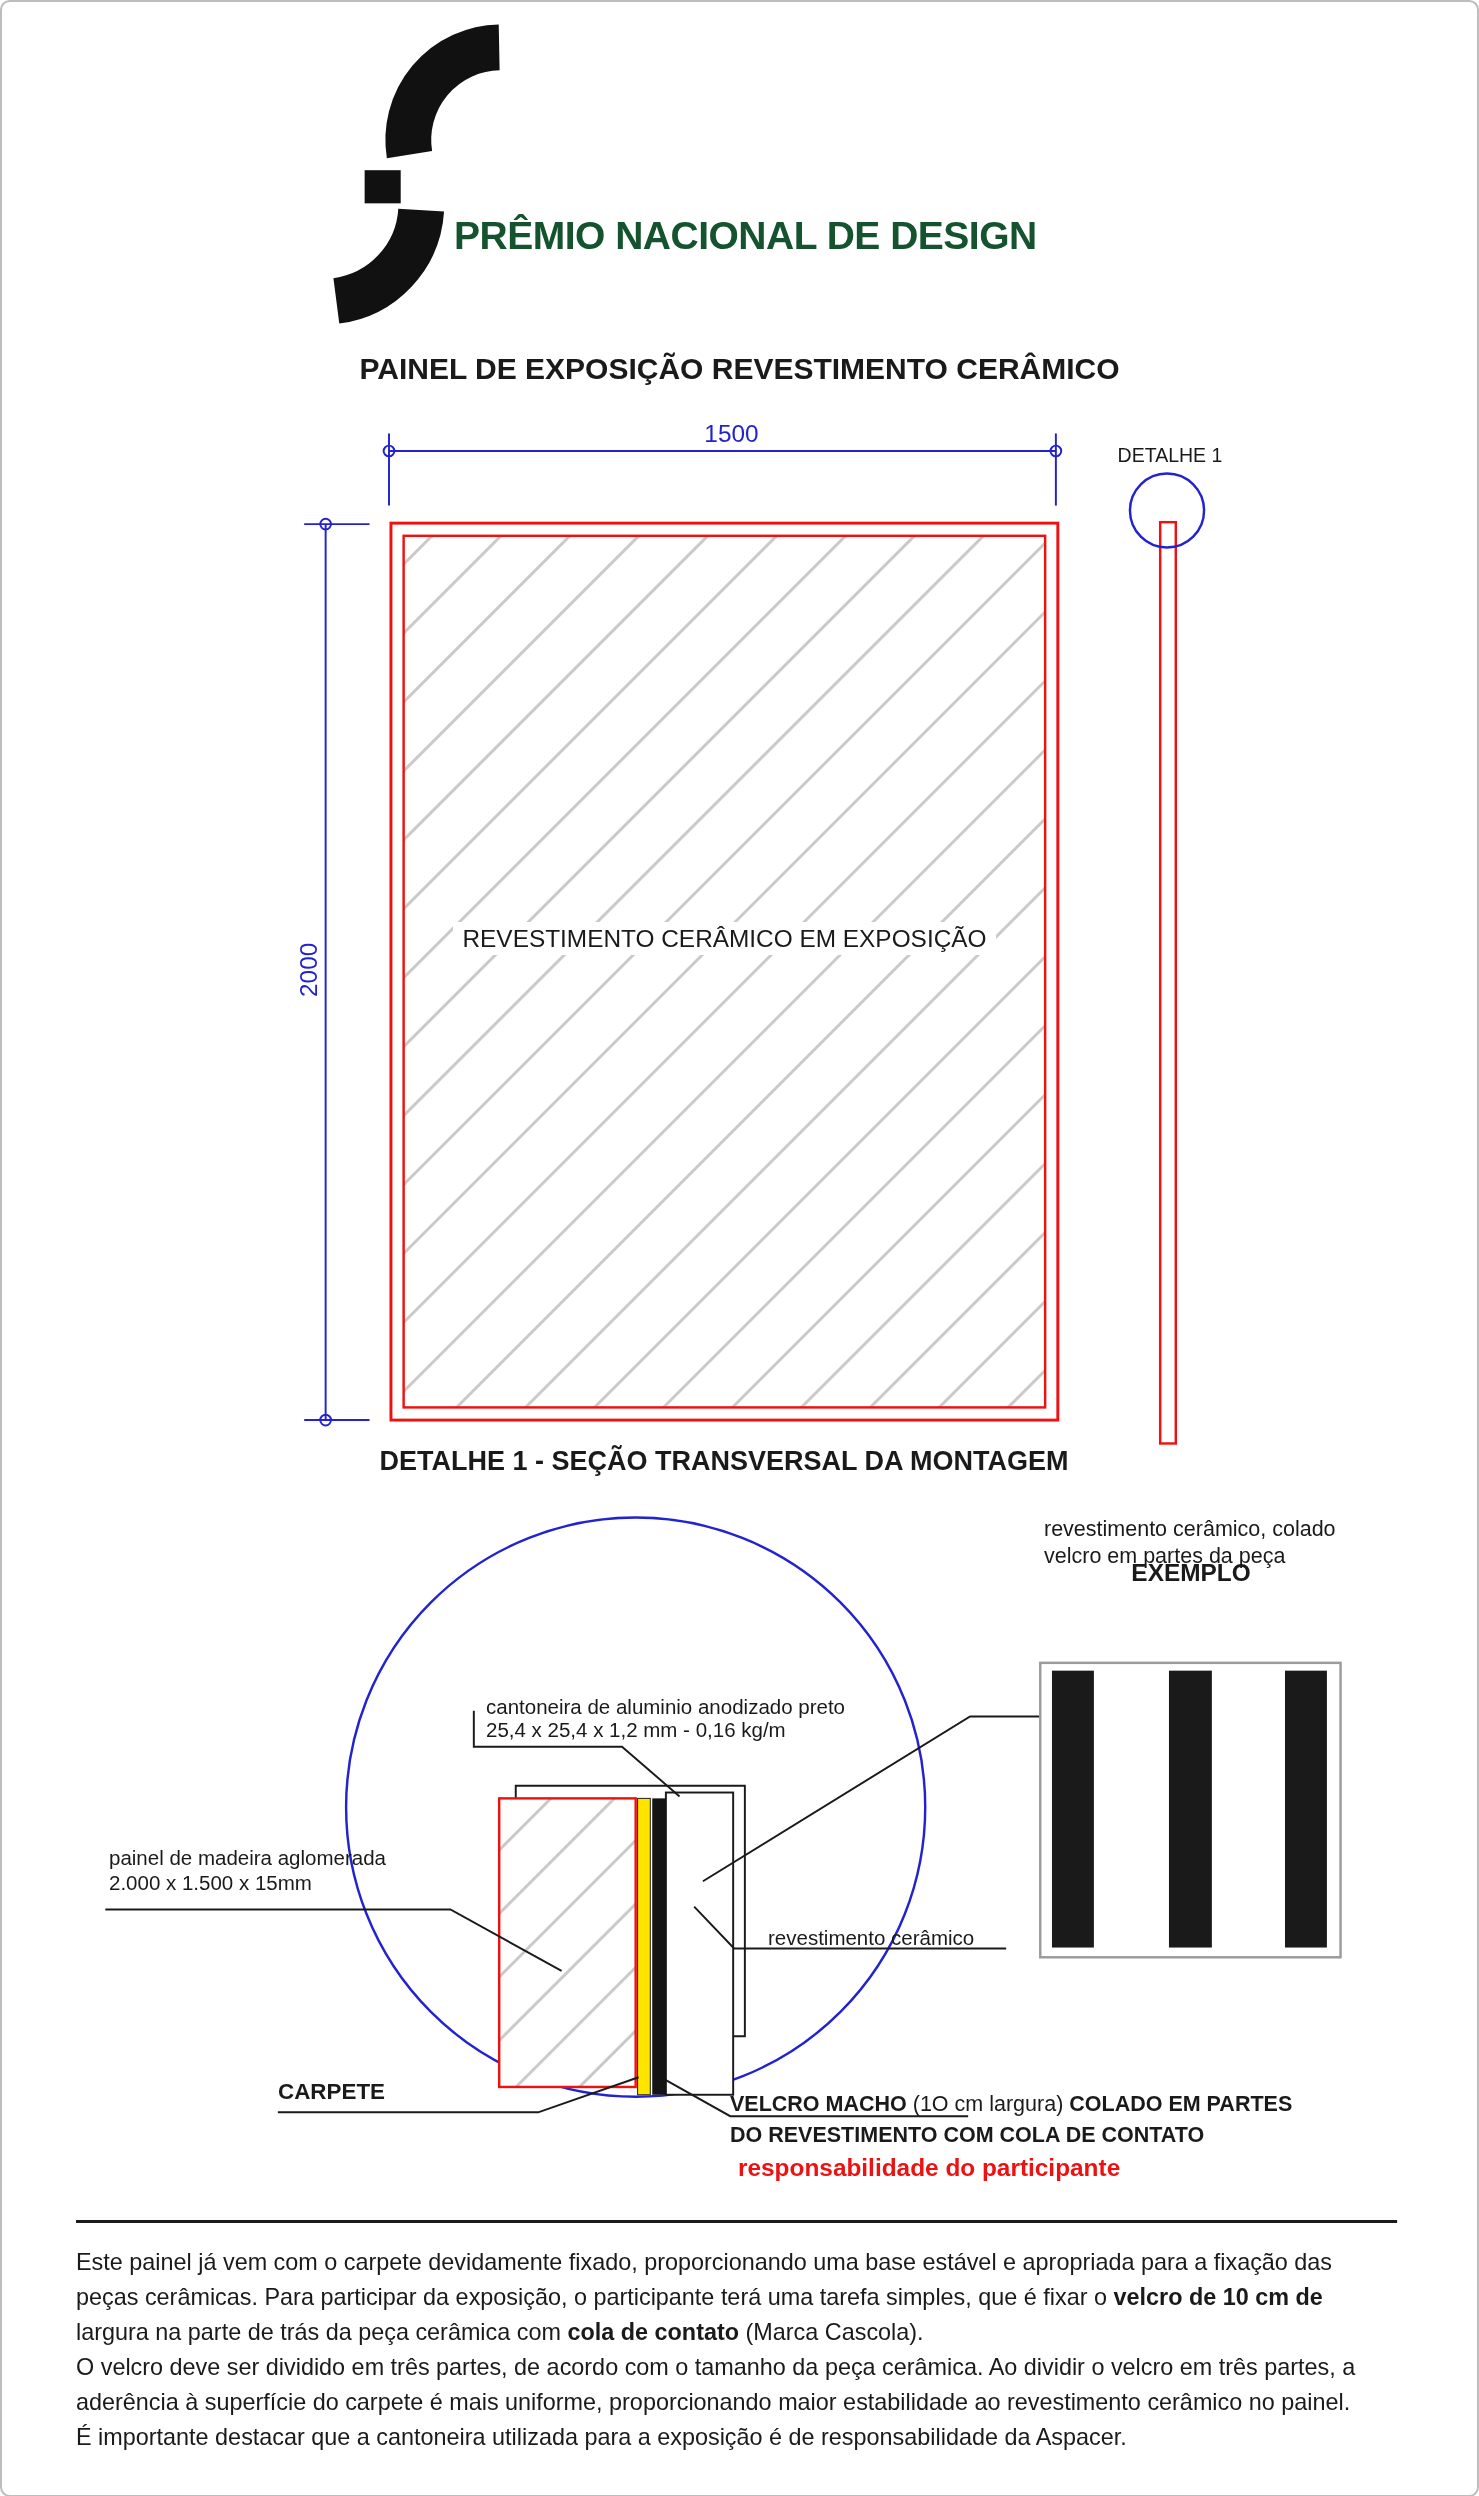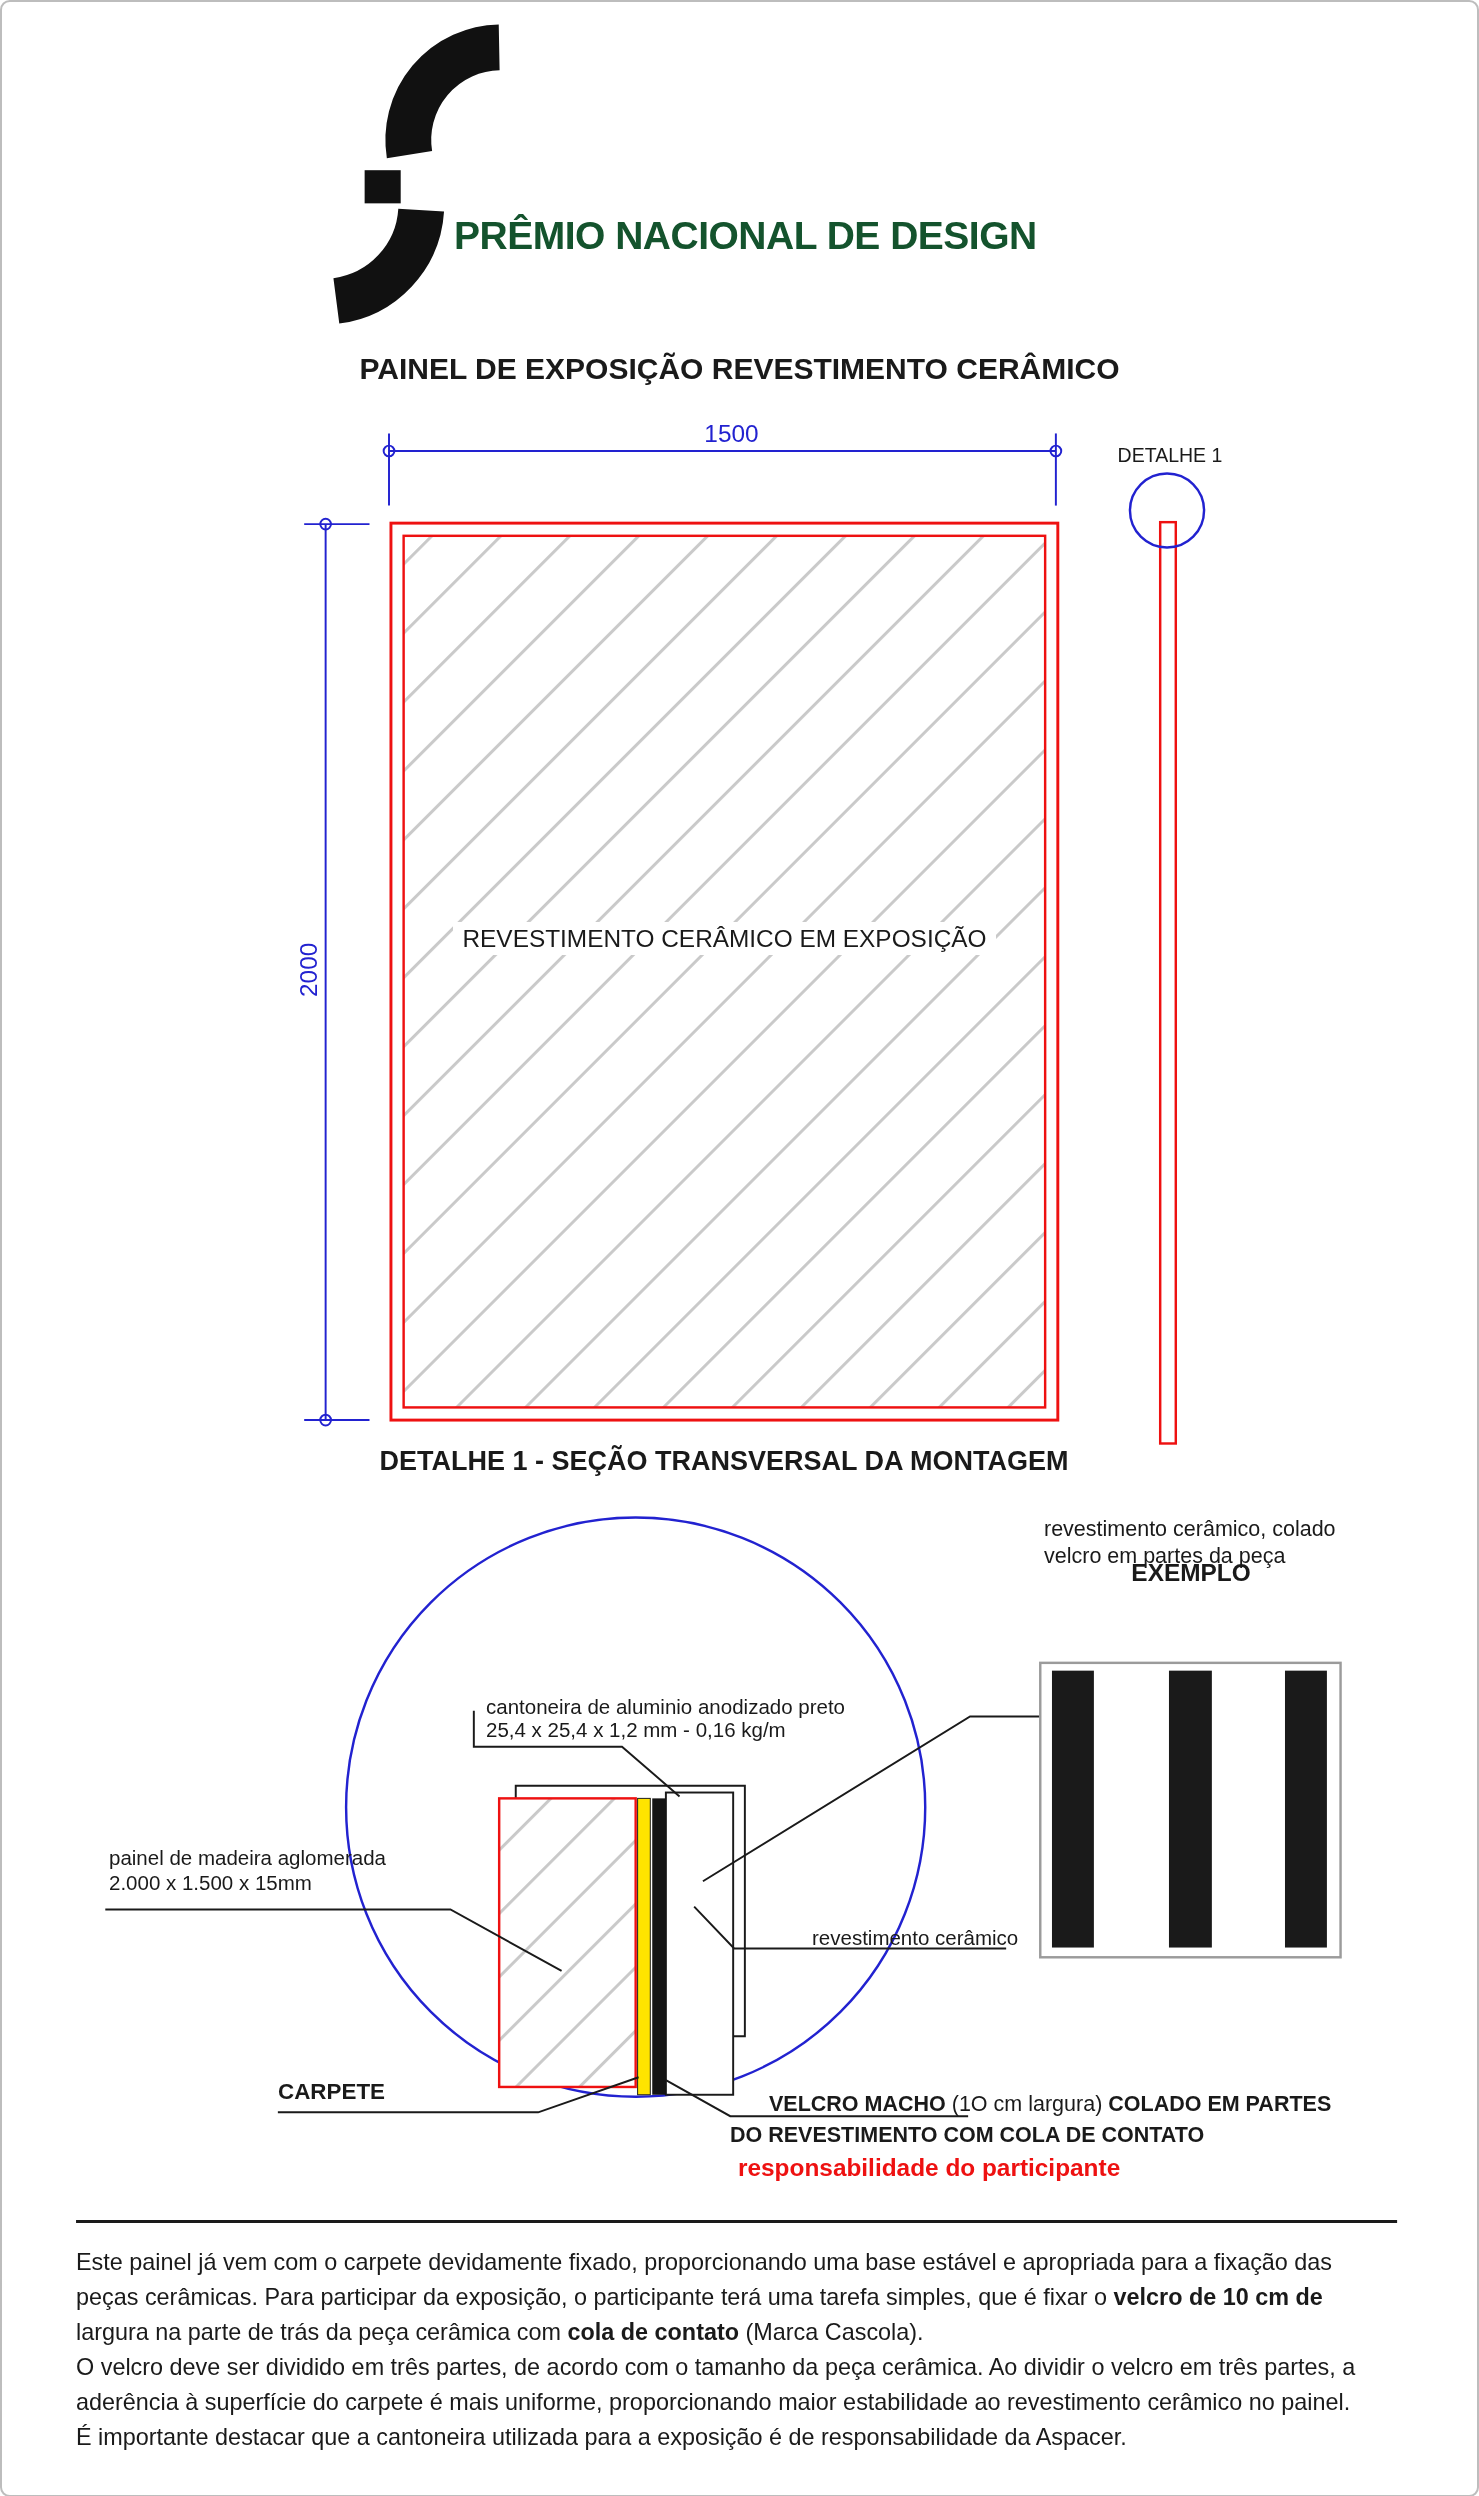--- a/index.html
+++ b/index.html
@@ -15,23 +15,23 @@
   .page-title{left:0;width:1479px;top:352px;font-size:30px;font-weight:bold;letter-spacing:0;}
   .dim-w{left:673px;top:420px;width:117px;font-size:24.4px;}
   .dim-h{left:295px;top:997px;font-size:24.4px;transform:rotate(-90deg);transform-origin:0 0;}
   .panel-label{left:391px;top:925px;width:667px;font-size:24.4px;}
   .panel-label span{background:#ffffff;padding:2.9px 9.8px;}
   .callout-label{left:1092px;top:444px;width:156px;font-size:19.5px;}
   .section-title{left:363px;top:1446px;width:722px;font-size:27px;font-weight:bold;}
   .lbl{font-size:20.5px;line-height:23.4px;}
   .lbl-cantoneira{left:486px;top:1695px;}
   .lbl-madeira{left:109px;top:1845px;line-height:25px;}
-  .lbl-revestimento{left:812px;top:1926px;}
+  .lbl-revestimento{left:768px;top:1926px;}
   .lbl-carpete{left:278px;top:2079px;font-size:22.4px;font-weight:bold;}
-  .velcro1{left:730px;top:2092px;font-size:21.5px;margin-left:39px;}
+  .velcro1{left:730px;top:2092px;font-size:21.5px;}
   .velcro2{left:730px;top:2123px;font-size:21.5px;font-weight:bold;}
   .velcro3{left:738px;top:2154px;font-size:24.4px;font-weight:bold;color:#ee1111;}
   .exemplo-title{left:1041px;top:1559px;width:300px;font-size:24.4px;font-weight:bold;}
   .exemplo-cap{left:1044px;top:1516px;font-size:21.5px;line-height:27px;}
   .footer-par{left:76px;top:2245px;width:1331px;font-size:23.4px;line-height:35px;}
   .footer-par .pline{white-space:nowrap;}
   svg.linework{position:absolute;left:0;top:0;}
 </style>
 </head>
 <body>

